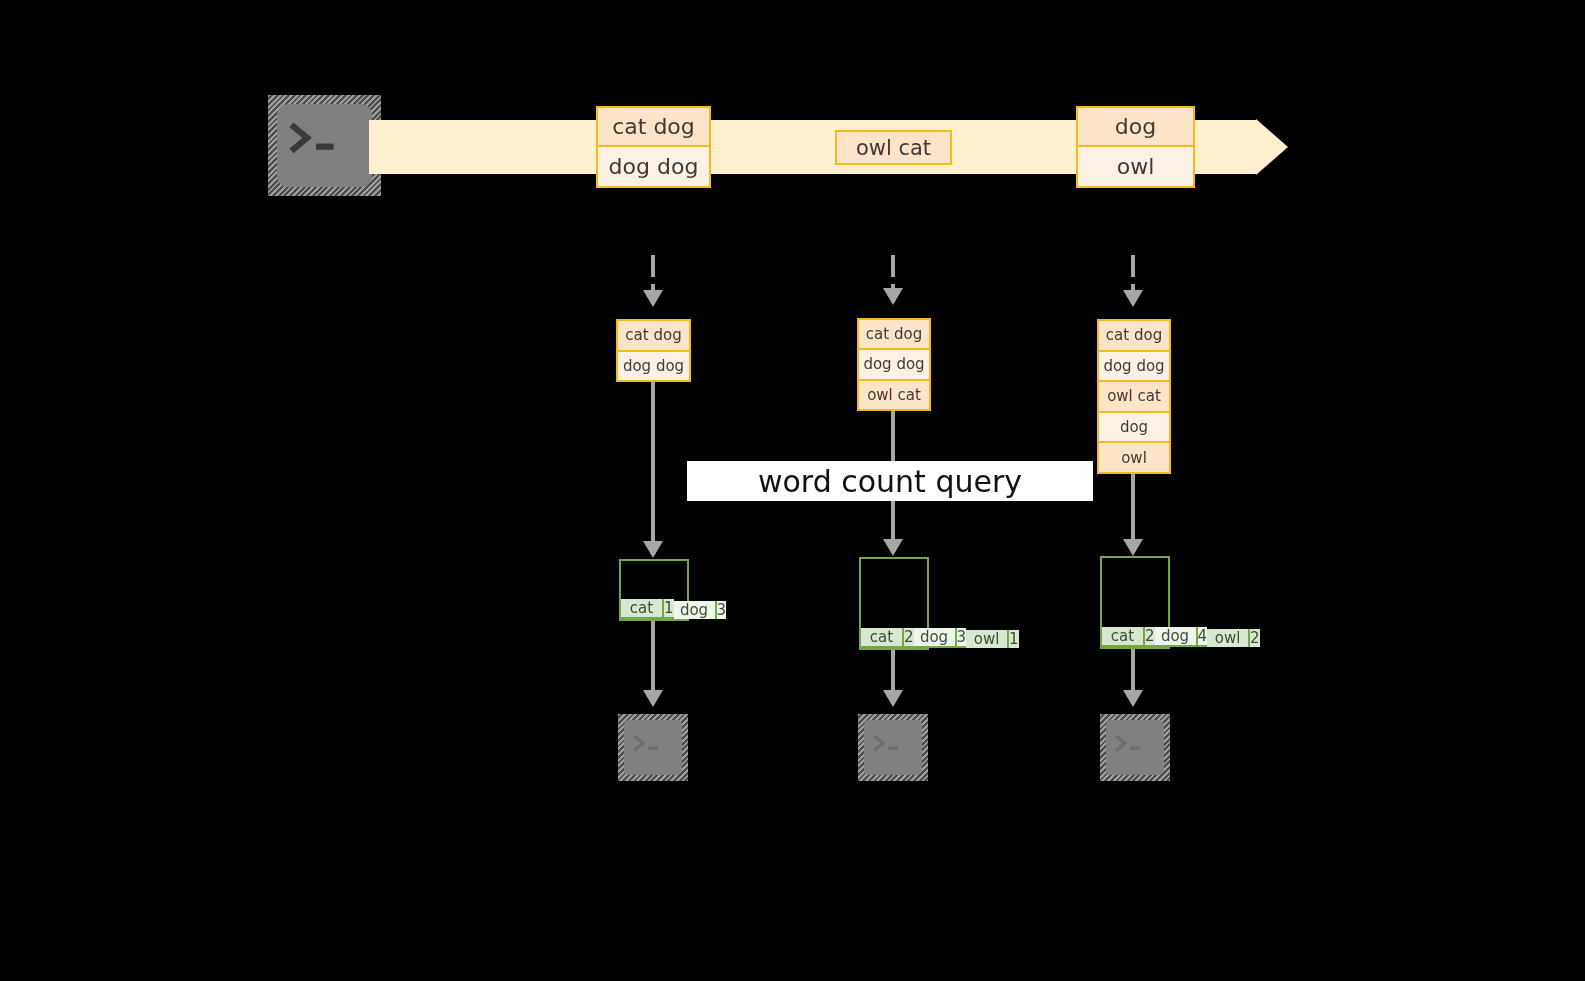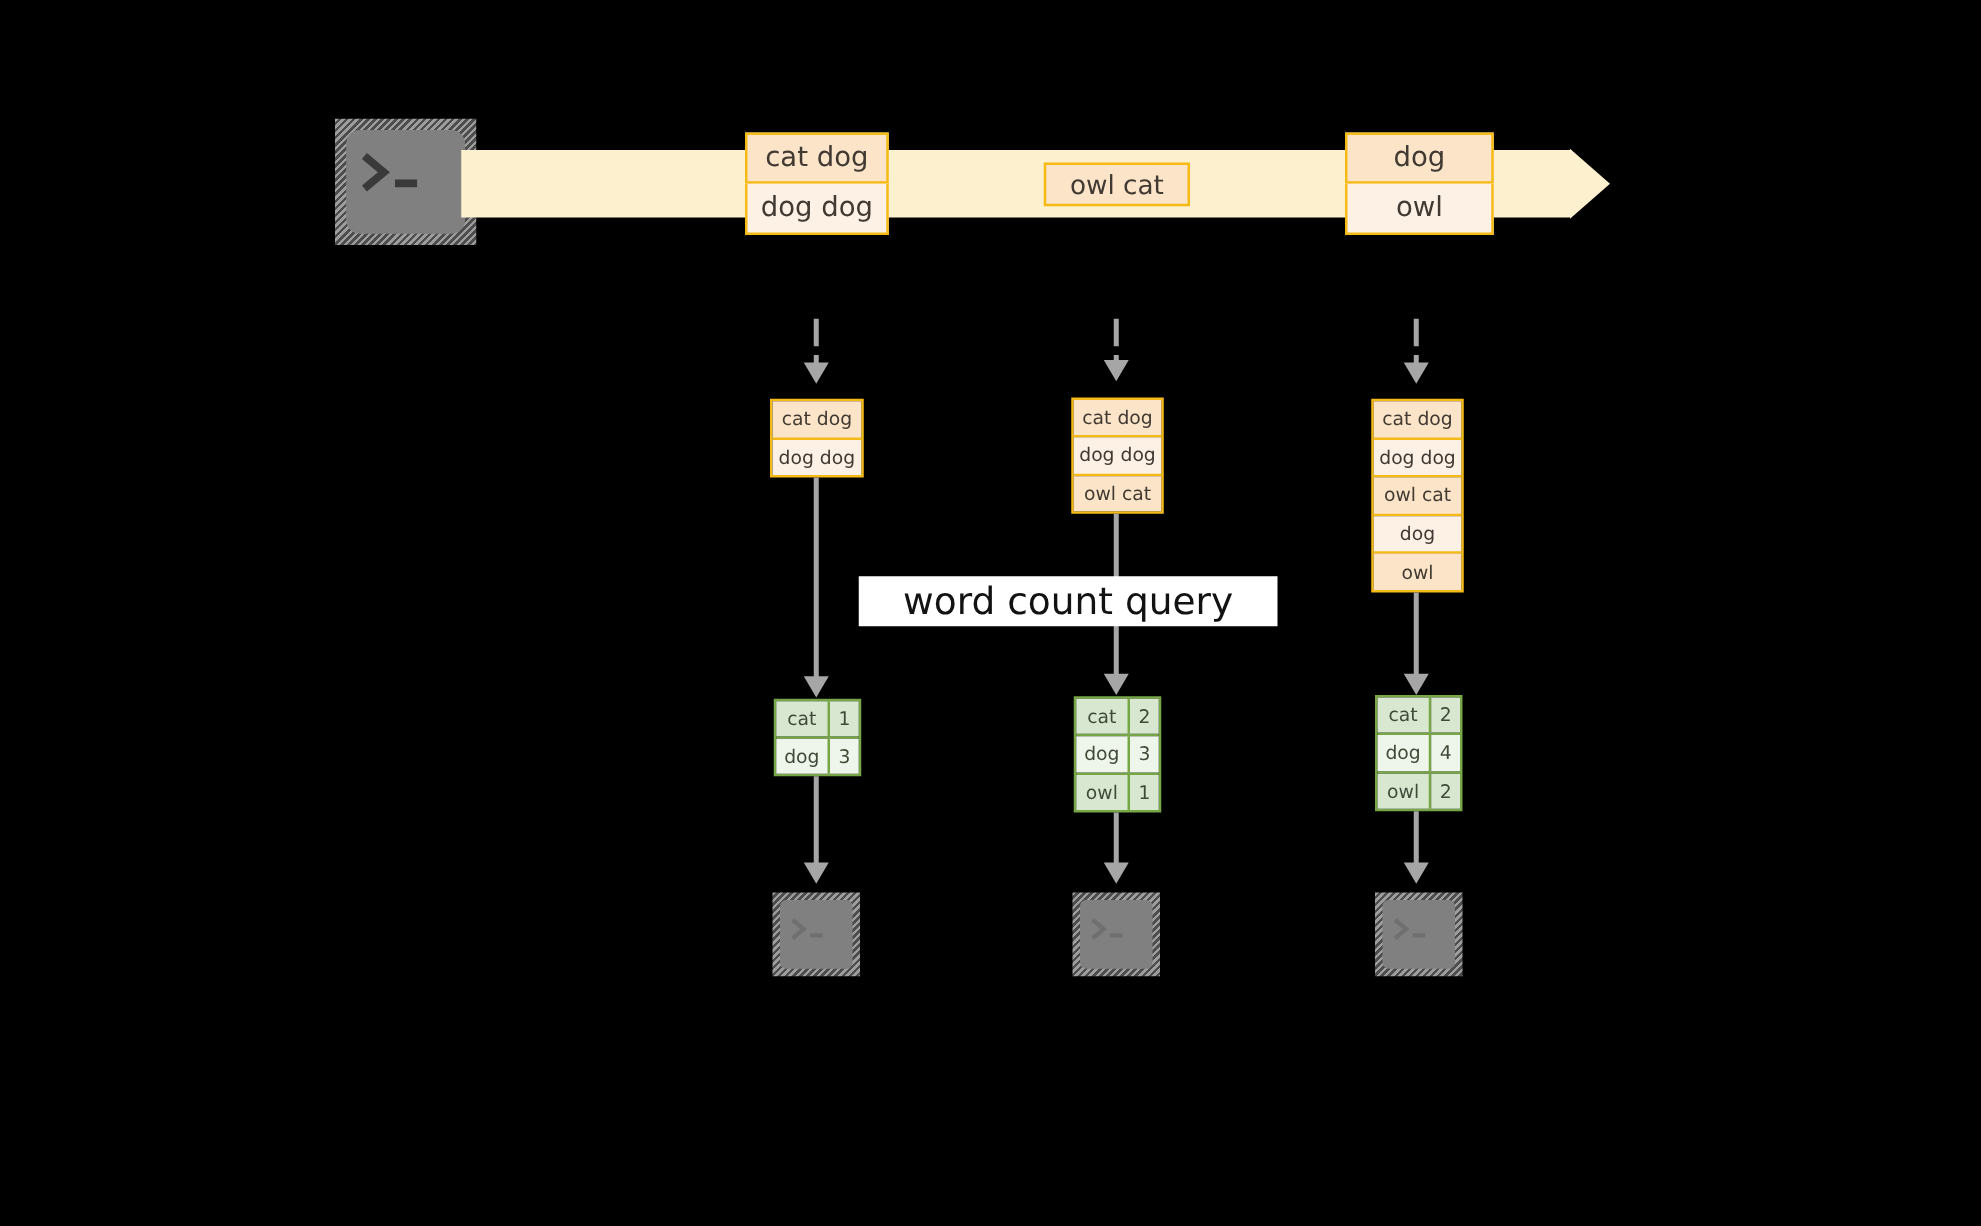--- a/index.html
+++ b/index.html
@@ -95,21 +95,21 @@
   }
   .stack .row.alt { background: #fdf1e6; }
   .stack .row:last-child { border-bottom: 0; }
 
   
   .gtable {
     position: absolute;
     box-sizing: border-box;
     border: 2.5px solid #77a646;
     display: flex;
-    flex-direction: column;
+    align-items: flex-end;
   }
   .gtable .grow {
     flex: 1 1 0;
     display: flex;
     box-sizing: border-box;
     border-bottom: 2.5px solid #77a646;
   }
   .gtable .grow:last-child { border-bottom: 0; }
   .gtable .gcell {
     box-sizing: border-box;
@@ -286,15 +286,15 @@
 
   <div class="term-icon small" style="left:1100px; top:714px; width:70px; height:67px;">
     <div class="inner">
       <svg viewBox="0 0 40 24">
         <path d="M4 4 L13 11.5 L4 19" fill="none" stroke="#6f6f6f" stroke-width="4" stroke-linecap="square"></path>
         <path d="M19 17.5 L31 17.5" fill="none" stroke="#6f6f6f" stroke-width="4"></path>
       </svg>
     </div>
   </div>
 
-  <div class="banner" style="left:687px; top:461px; width:335px; height:40px; font-size:30px;text-align:center;">word count query</div>
+  <div class="banner" style="left:687px; top:461px; width:406px; height:40px; font-size:30px;text-align:center;">word count query</div>
 
 </div>
 
 </body></html>

